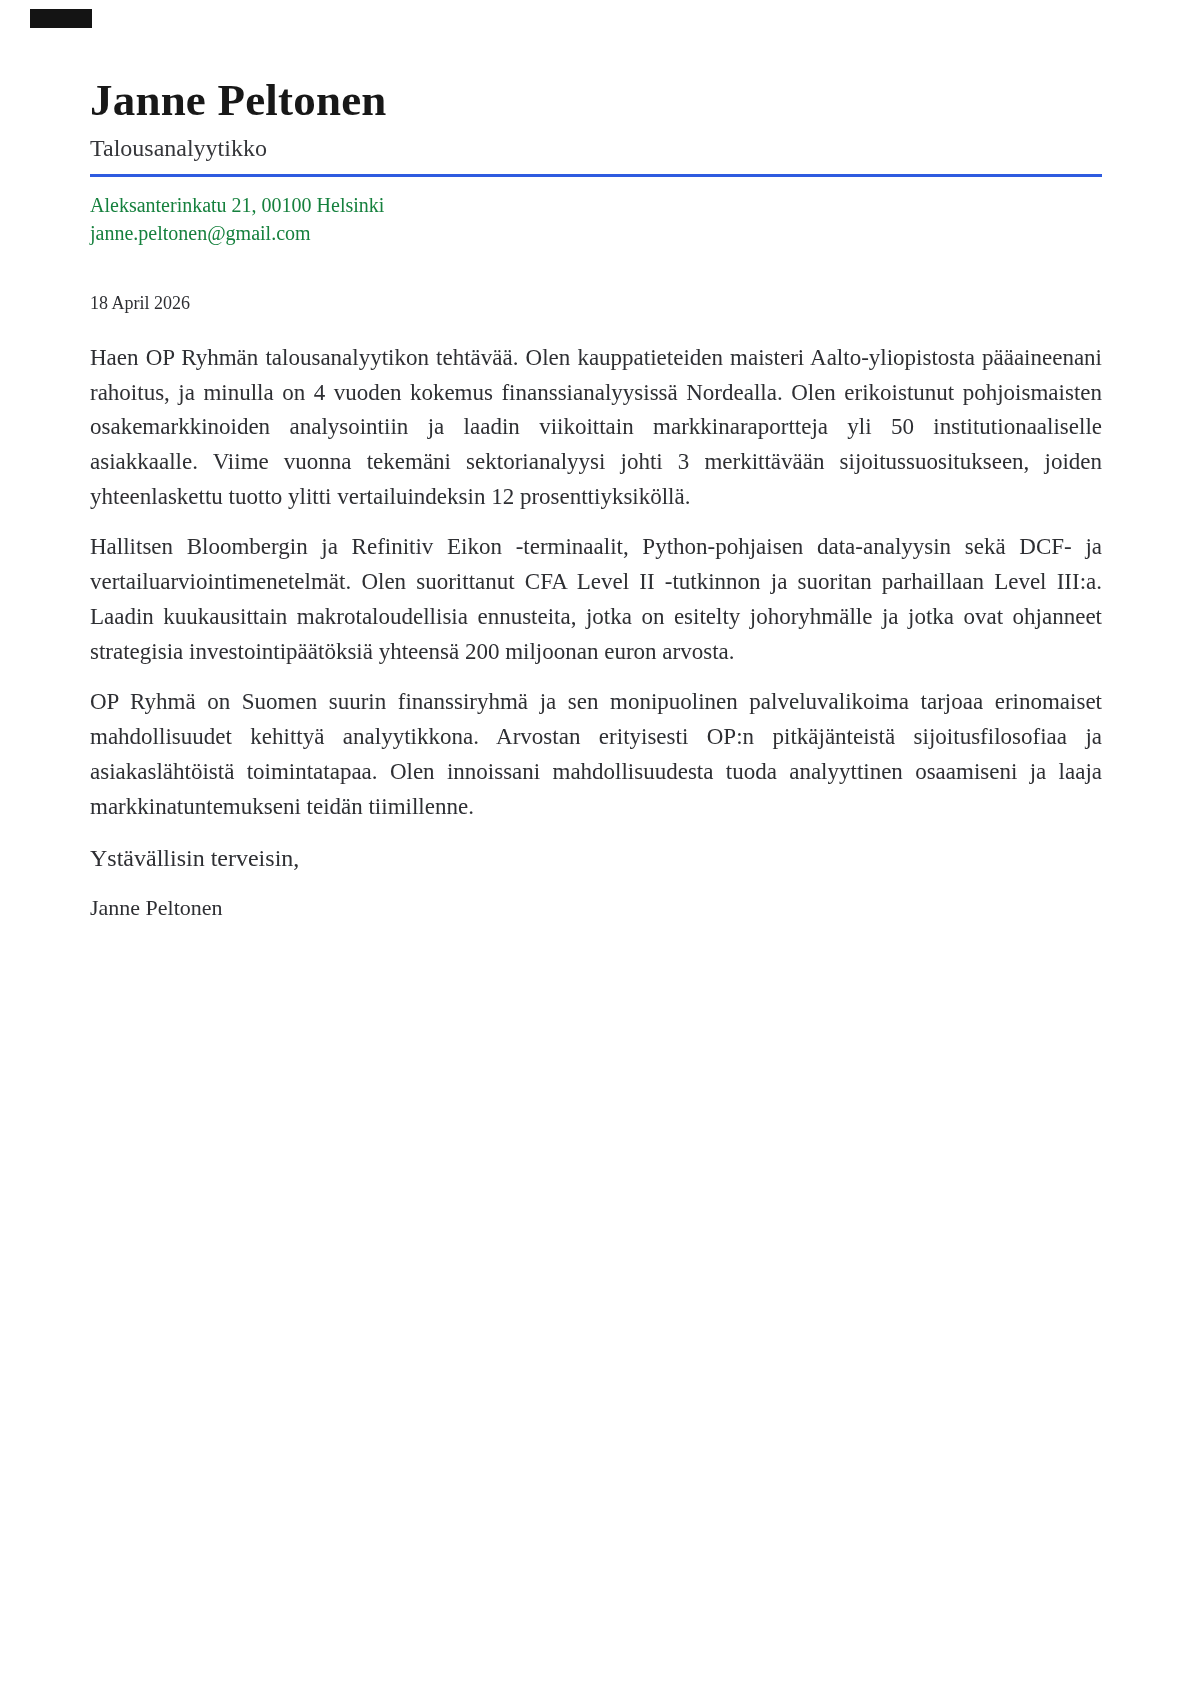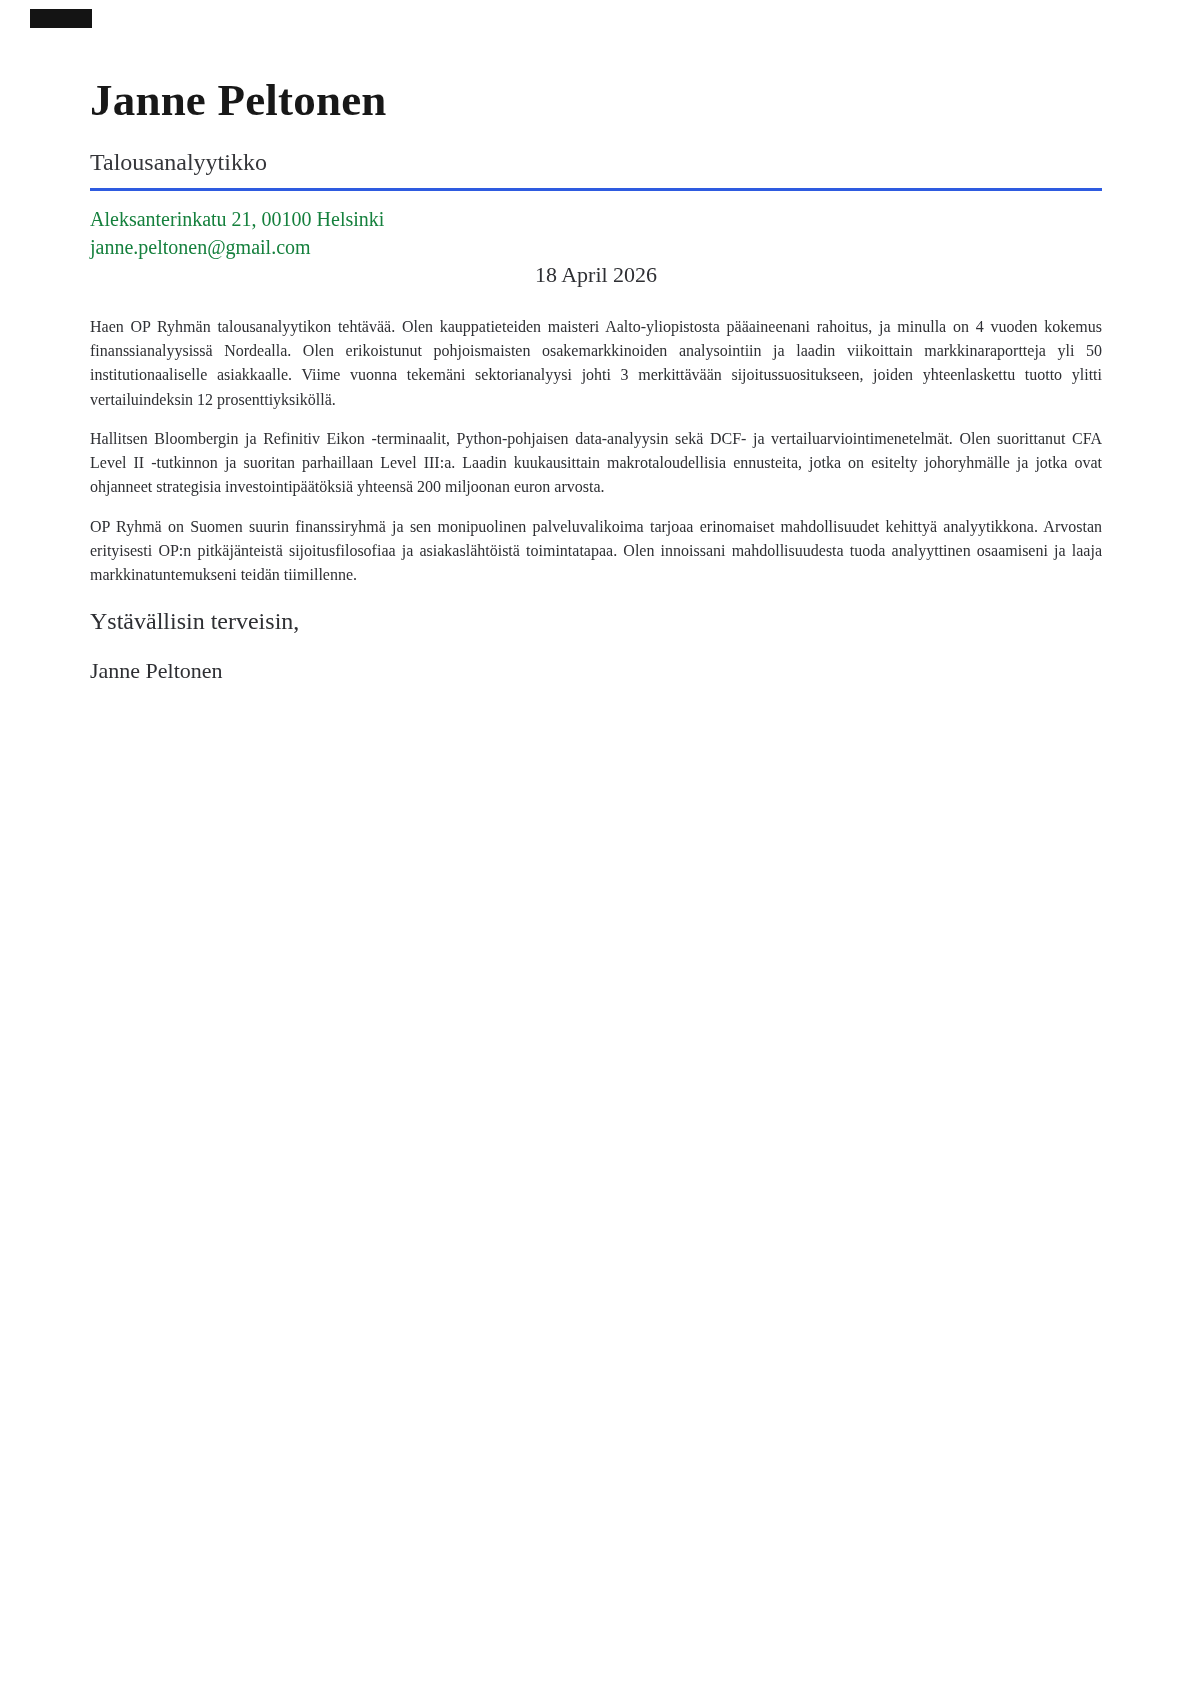--- a/index.html
+++ b/index.html
@@ -32,54 +32,54 @@
     font-size: 45px;
     font-weight: 700;
     color: #181818;
     line-height: 1.0;
     margin: 0;
     letter-spacing: 0.2px;
   }
   .job-title {
     font-size: 24px;
     color: #35363a;
-    margin-top: 26px;
+    margin-top: 12px;
     line-height: 1.1;
   }
   .divider {
     margin-top: 13px;
     height: 3px;
     background: #2e5be0;
     width: 100%;
   }
   .contact {
     margin-top: 15px;
     font-size: 20px;
     line-height: 1.38;
     color: #15803d;
   }
   .date-line {
-    font-size: 22px;
-    text-align: center;
+    margin-top: 45px;
+    font-size: 18px;
   }
   .recipient {
     margin-top: 27px;
     font-size: 22px;
     line-height: 1.4;
   }
   .recipient-name {
     font-weight: 700;
     color: #1c1d20;
   }
   .salutation {
     margin-top: 35px;
     font-size: 22px;
   }
   .body-text {
-    font-size: 16px;
+    font-size: 23px;
     line-height: 1.52;
   }
   .body-text p.para {
     margin: 15px 0 0 0;
     text-align: justify;
     text-justify: inter-word;
   }
   .closing {
     margin-top: 15px;
     font-size: 24px;

